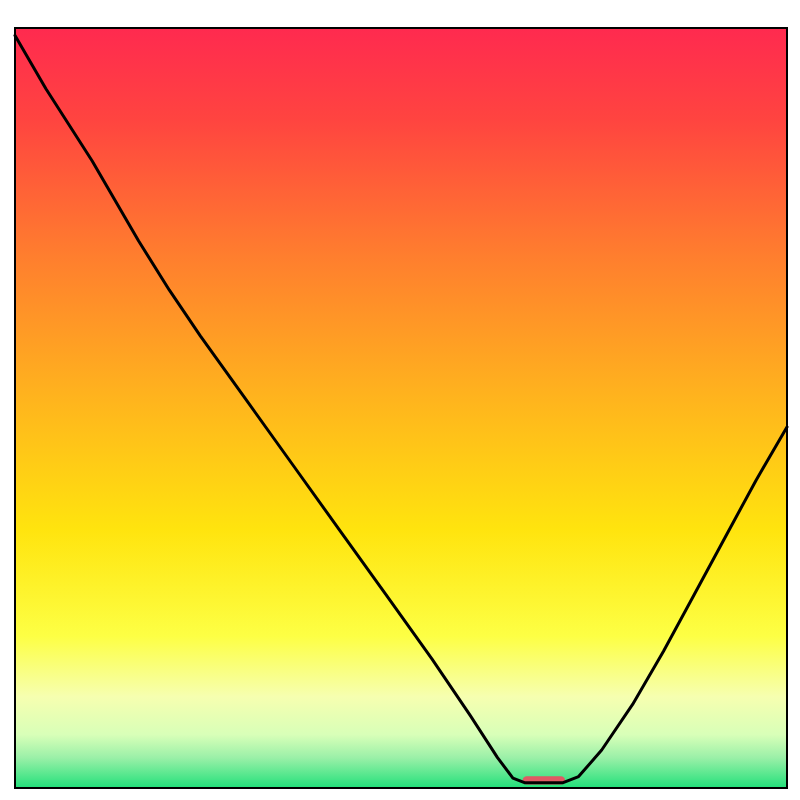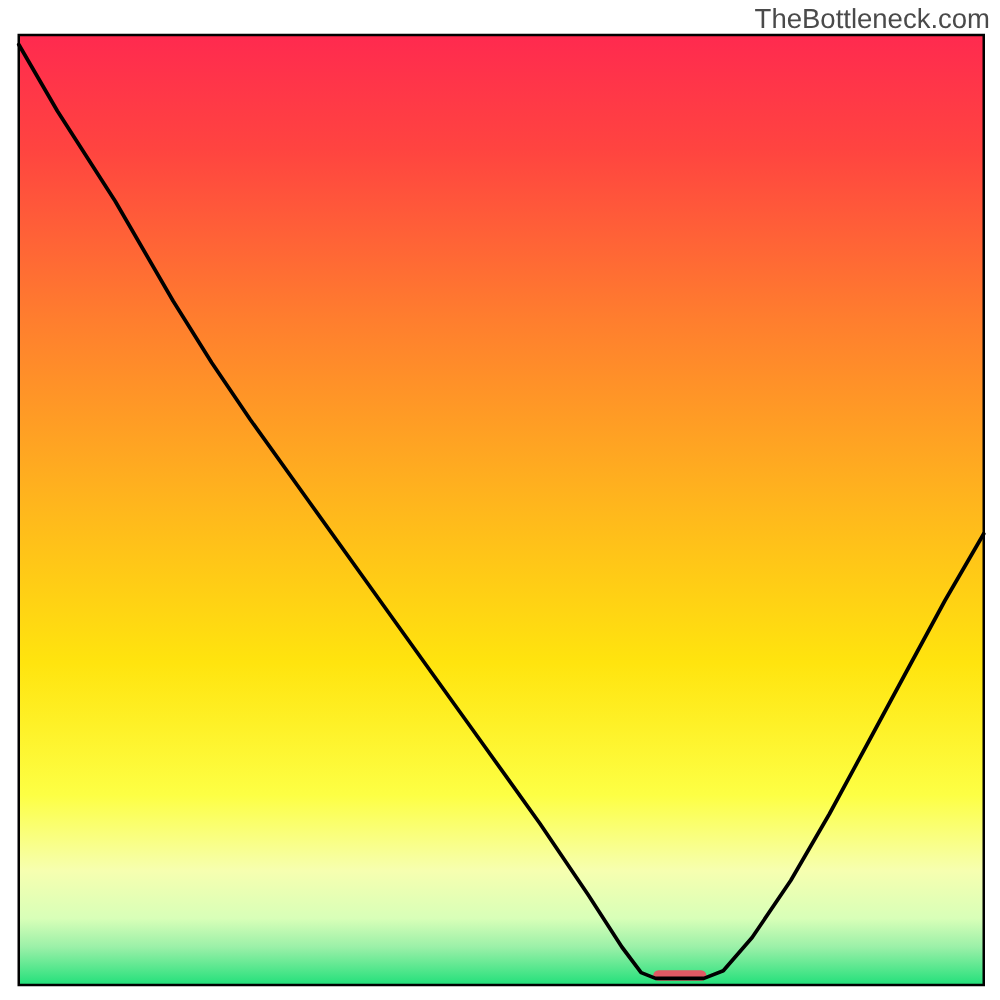--- a/index.html
+++ b/index.html
@@ -28,21 +28,20 @@
   svg.plot {
     position: absolute;
     top: 0;
     left: 0;
   }
 </style>
 </head>
 <body>
 
 <div class="chart-container">
-  <div class="watermark">TheBottleneck.com</div>
   <svg class="plot" width="800" height="800">
     <defs>
       <linearGradient id="bg-grad" x1="0" y1="0" x2="0" y2="1">
       <stop offset="0%" stop-color="#ff2a4f"></stop>
           <stop offset="12%" stop-color="#ff4440"></stop>
           <stop offset="30%" stop-color="#ff7e2e"></stop>
           <stop offset="48%" stop-color="#ffb21e"></stop>
           <stop offset="66%" stop-color="#ffe40e"></stop>
           <stop offset="80%" stop-color="#fdff44"></stop>
           <stop offset="88%" stop-color="#f6ffb0"></stop>

